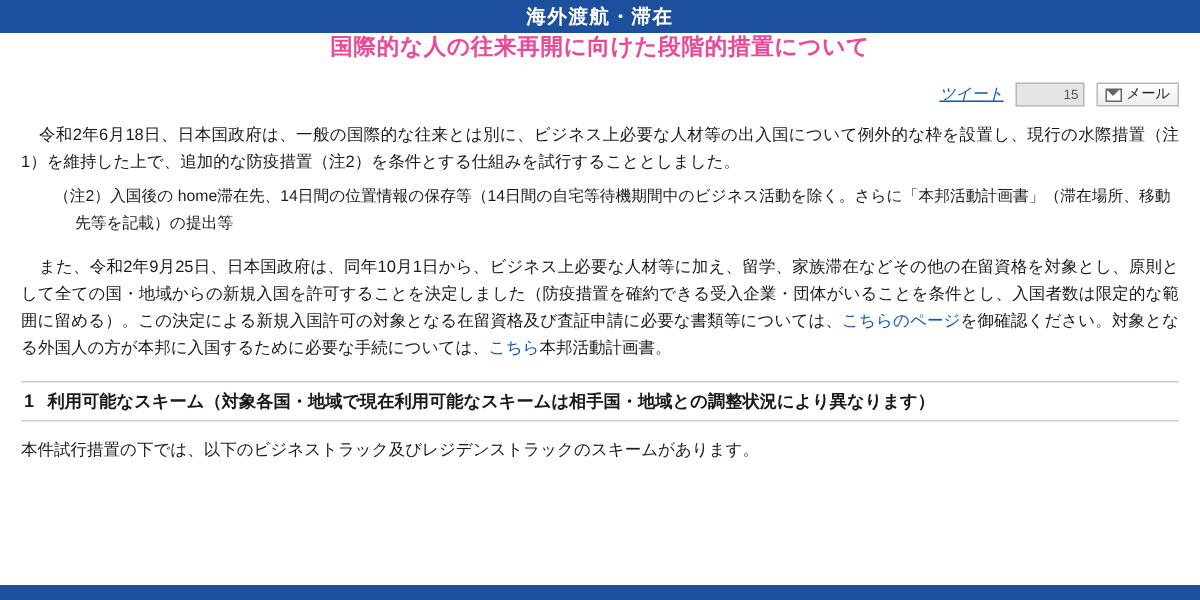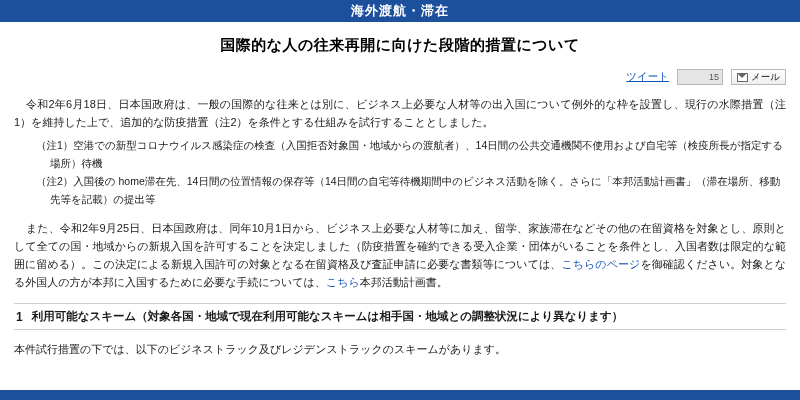--- a/index.html
+++ b/index.html
@@ -31,24 +31,23 @@
     font-size: 13px;
     font-weight: bold;
     letter-spacing: 1px;
   }
   .content {
     padding: 0 14px;
     box-sizing: border-box;
   }
   .doc-title {
     text-align: center;
-    color: #000000;
+    color: #ec4899;
     font-weight: bold;
     font-size: 15px;
-    margin-top: 14px;
     margin-bottom: 4px;
     letter-spacing: 0.5px;
   }
   .meta-block {
     text-align: right;
     font-size: 10.5px;
     margin-top: 14px;
     line-height: 1.5;
   }
   .meta-date {
@@ -66,20 +65,21 @@
     align-items: center;
     gap: 8px;
     margin-top: 8px;
     margin-bottom: 2px;
   }
   .tweet-link {
     color: #1355b5;
     text-decoration: underline;
     font-size: 10.5px;
     cursor: pointer;
+    font-style: italic;
   }
   .count-box {
     border: 1px solid #b9b9b9;
     background: #e5e5e5;
     width: 46px;
     height: 16px;
     font-size: 9px;
     text-align: right;
     padding-right: 3px;
     box-sizing: border-box;
@@ -192,21 +192,20 @@
       <div class="count-box">15</div>
       <div class="mail-btn">
         <span class="mail-ico"></span>
         <span>メール</span>
       </div>
     </div>
 
     <div class="body-para indent1">令和2年6月18日、日本国政府は、一般の国際的な往来とは別に、ビジネス上必要な人材等の出入国について例外的な枠を設置し、現行の水際措置（注1）を維持した上で、追加的な防疫措置（注2）を条件とする仕組みを試行することとしました。</div>
 
     <div class="note-list">
-      <div>（注1）空港での新型コロナウイルス感染症の検査（入国拒否対象国・地域からの渡航者）、14日間の公共交通機関不使用および自宅等（検疫所長が指定する場所）待機</div>
       <div>（注2）入国後の home滞在先、14日間の位置情報の保存等（14日間の自宅等待機期間中のビジネス活動を除く。さらに「本邦活動計画書」（滞在場所、移動先等を記載）の提出等</div>
     </div>
 
     <div class="body-para indent1">
       <span>また、令和2年9月25日、日本国政府は、同年10月1日から、ビジネス上必要な人材等に加え、留学、家族滞在などその他の在留資格を対象とし、原則として全ての国・地域からの新規入国を許可することを決定しました（防疫措置を確約できる受入企業・団体がいることを条件とし、入国者数は限定的な範囲に留める）。この決定による新規入国許可の対象となる在留資格及び査証申請に必要な書類等については、</span><span class="inline-link">こちらのページ</span><span>を御確認ください。対象となる外国人の方が本邦に入国するために必要な手続については、</span><span class="inline-link">こちら</span><span>本邦活動計画書。</span>
     </div>
 
     <div class="section-head">
       <span class="section-num">1</span>
       <span>利用可能なスキーム（対象各国・地域で現在利用可能なスキームは相手国・地域との調整状況により異なります）</span>

